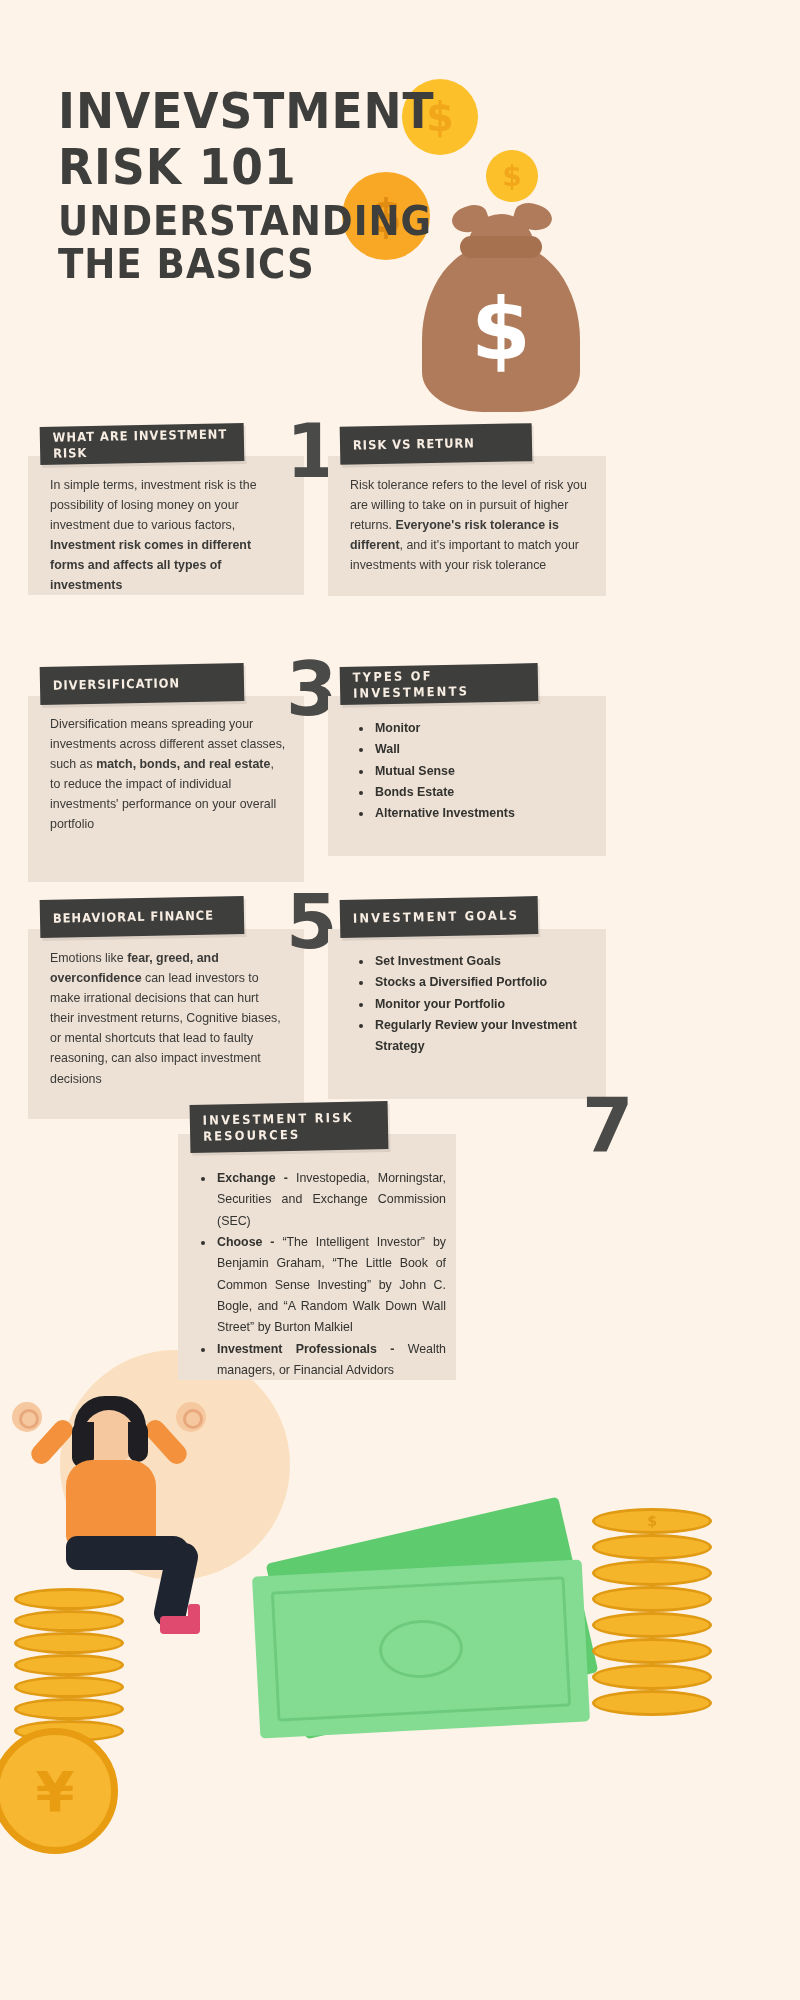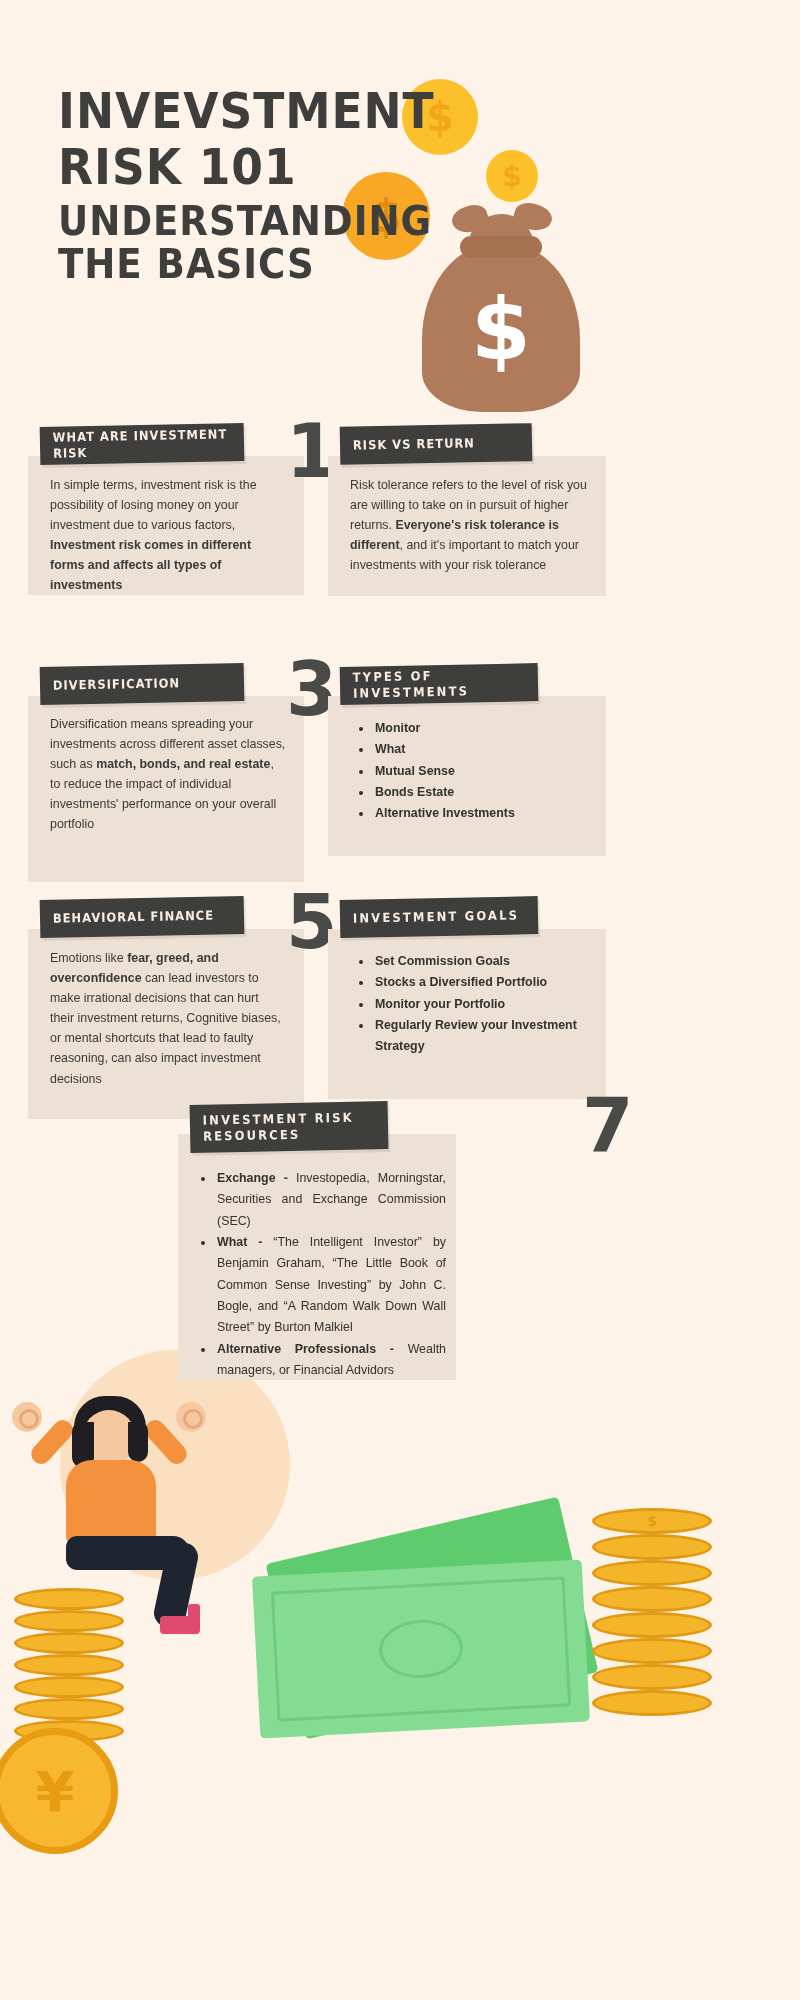--- a/index.html
+++ b/index.html
@@ -255,21 +255,21 @@
   </div>
 
   <div class="card" id="card4">
 
     <div class="card-bg"></div>
     <div class="hdr hdr-wide">
       <div class="hdr-txt">Types of Investments</div>
     </div>
     <ul class="bullets">
         <li>Monitor</li>
-        <li>What</li>
+        <li>Wall</li>
         <li>Mutual Sense</li>
         <li>Bonds Estate</li>
         <li>Alternative Investments</li>
       </ul>
   </div>
 
   <div class="card" id="card5">
     <div class="big-num">5</div>
     <div class="card-bg"></div>
     <div class="hdr">
@@ -278,37 +278,37 @@
     <div class="body-txt">Emotions like <b>fear, greed, and overconfidence</b> can lead investors to make irrational decisions that can hurt their investment returns, Cognitive biases, or mental shortcuts that lead to faulty reasoning, can also impact investment decisions</div>
   </div>
 
   <div class="card" id="card6">
 
     <div class="card-bg"></div>
     <div class="hdr hdr-wide">
       <div class="hdr-txt">Investment Goals</div>
     </div>
     <ul class="bullets">
-        <li>Set Commission Goals</li>
+        <li>Set Investment Goals</li>
         <li>Stocks a Diversified Portfolio</li>
         <li>Monitor your Portfolio</li>
         <li>Regularly Review your Investment Strategy</li>
       </ul>
   </div>
 
   <div class="card" id="card7">
     <div class="big-num">7</div>
     <div class="card-bg"></div>
     <div class="hdr hdr-wide">
       <div class="hdr-txt">Investment Risk Resources</div>
     </div>
     <ul class="bullets light">
         <li><b>Exchange -</b> Investopedia, Morningstar, Securities and Exchange Commission (SEC)</li>
-        <li><b>What -</b> “The Intelligent Investor” by Benjamin Graham, “The Little Book of Common Sense Investing” by John C. Bogle, and “A Random Walk Down Wall Street” by Burton Malkiel</li>
-        <li><b>Alternative Professionals -</b> Wealth managers, or Financial Advidors</li>
+        <li><b>Choose -</b> “The Intelligent Investor” by Benjamin Graham, “The Little Book of Common Sense Investing” by John C. Bogle, and “A Random Walk Down Wall Street” by Burton Malkiel</li>
+        <li><b>Investment Professionals -</b> Wealth managers, or Financial Advidors</li>
       </ul>
   </div>
 
   <div class="bottom">
     <div class="circle-bg"></div>
 
     <div class="bill bill-back"></div>
     <div class="bill bill-front">
       <div class="bill-inner"></div>
       <div class="bill-oval"></div>

